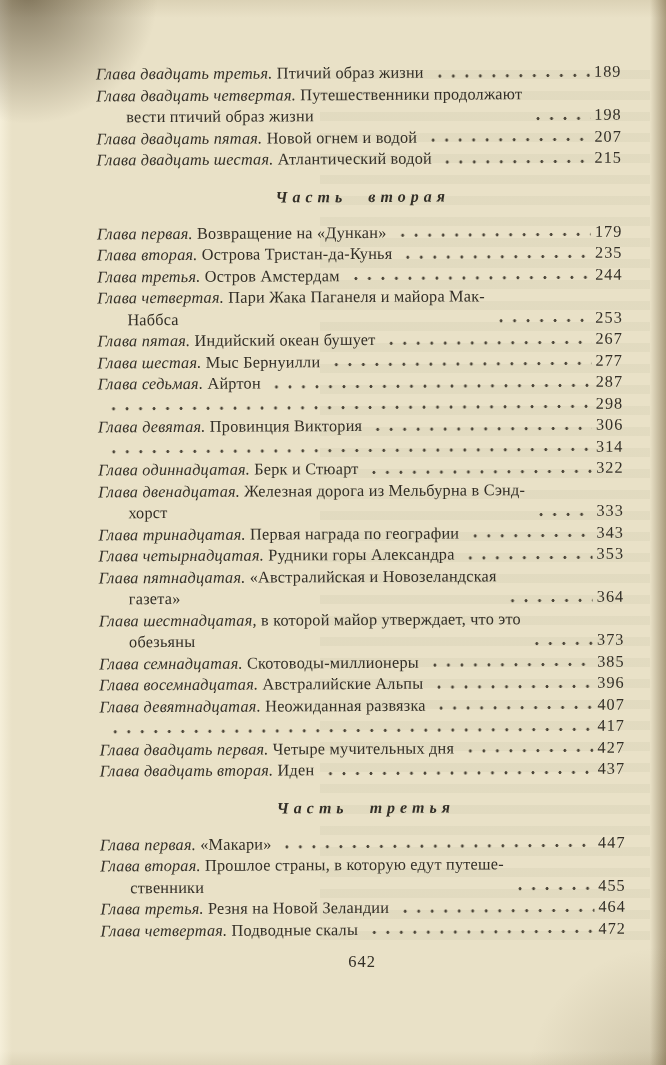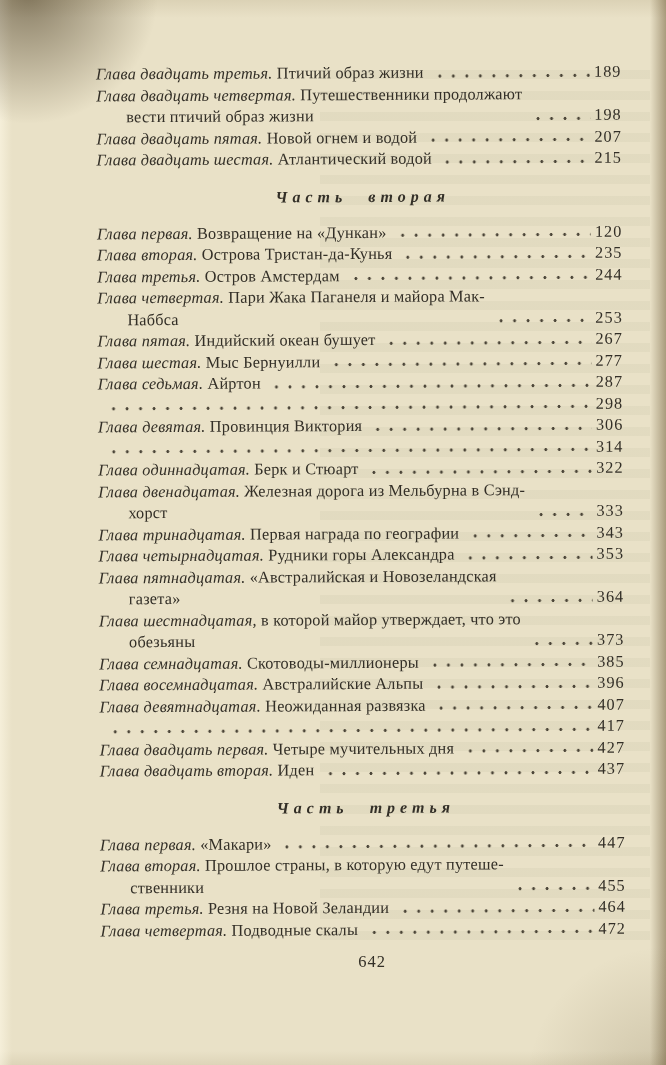--- a/index.html
+++ b/index.html
@@ -71,21 +71,21 @@
     margin: 18px 0 16px 0;
     font-size: 16px;
     font-weight: bold;
     font-style: italic;
     text-align: center;
     letter-spacing: 5px;
     word-spacing: 12px;
   }
   .folio {
     position: absolute;
-    left: 106px;
+    left: 96px;
     top: 952px;
     width: 532px;
     text-align: center;
     font-size: 16.5px;
     letter-spacing: 1px;
   }
 </style>
 </head>
 <body>
 
@@ -136,21 +136,21 @@
 
   <section class="toc-section">
     <h2 class="part-heading">Часть вторая</h2>
     <div class="entries">
   <div class="entry">
     <span class="entry-text">
       <i class="chapter">Глава первая.</i>
       <span class="title">Возвращение на «Дункан»</span>
     </span>
     <span class="leader"></span>
-    <span class="pagenum">120</span>
+    <span class="pagenum">179</span>
   </div>
 
   <div class="entry">
     <span class="entry-text">
       <i class="chapter">Глава вторая.</i>
       <span class="title">Острова Тристан-да-Кунья</span>
     </span>
     <span class="leader"></span>
     <span class="pagenum">235</span>
   </div>

